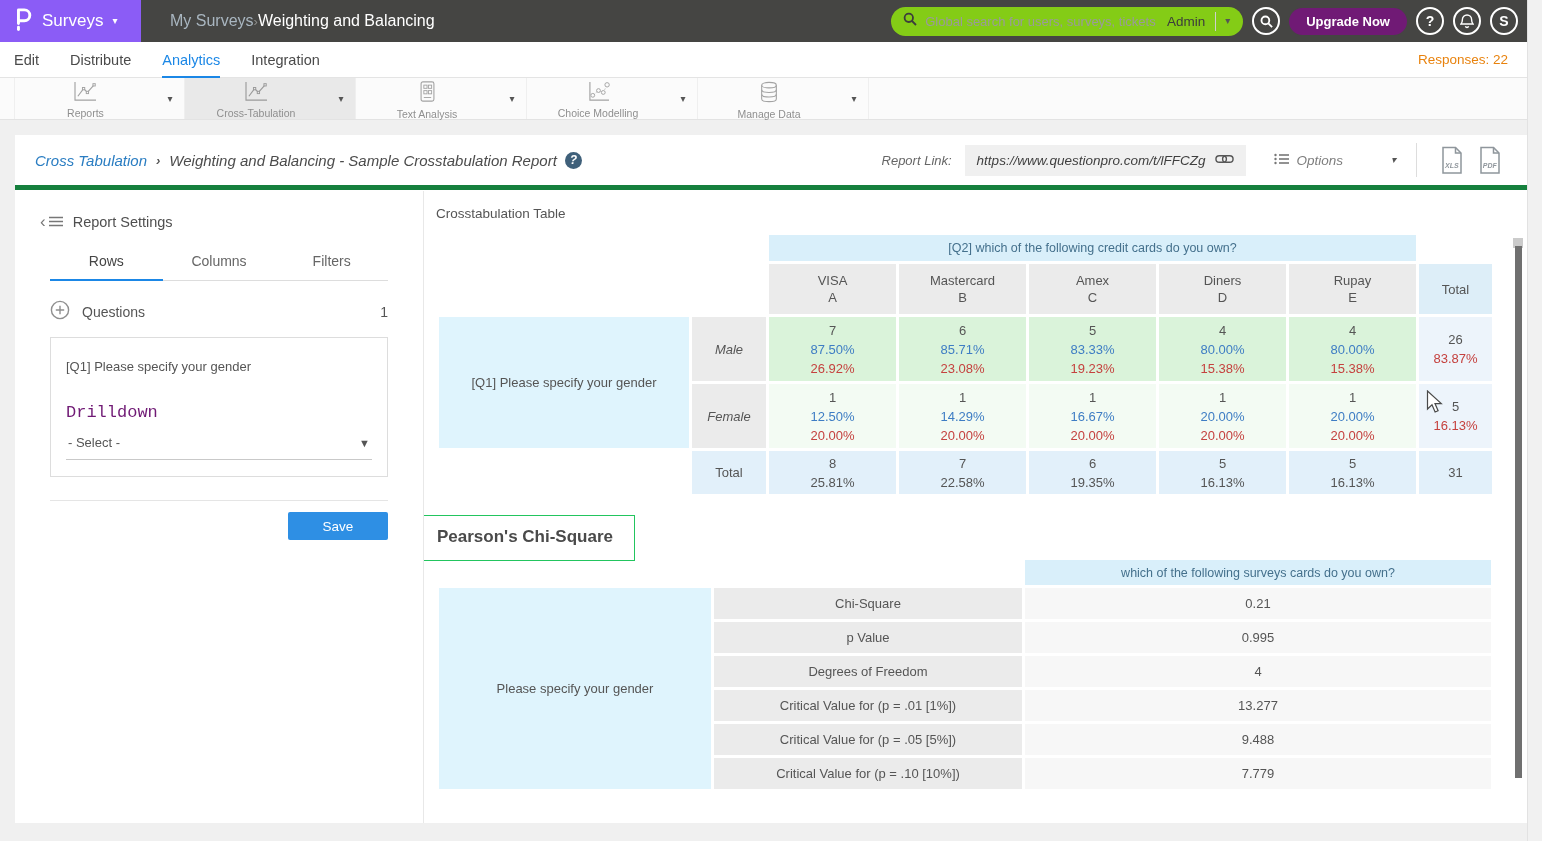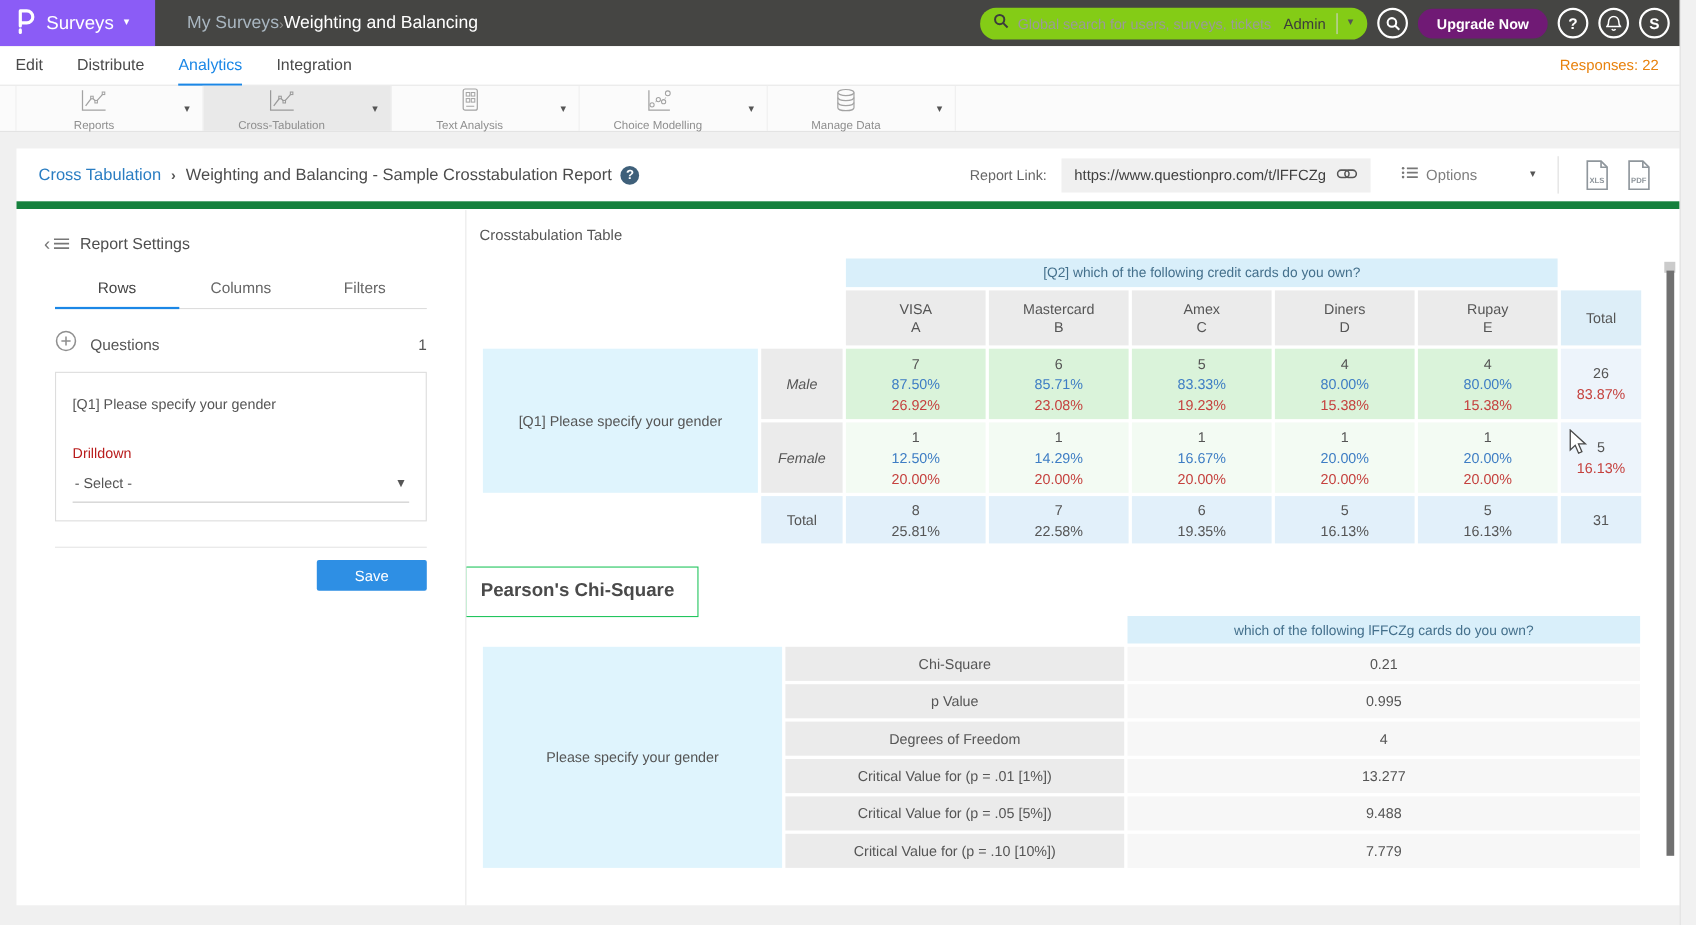--- a/index.html
+++ b/index.html
@@ -37,21 +37,21 @@
   .toolbar { position:absolute; top:78px; left:0; width:1527px; height:42px; background:#fbfbfb; border-bottom:1px solid #e3e3e3; display:flex; padding-left:14px; }
   .tool { width:171px; display:flex; border-right:1px solid #efefef; cursor:pointer; }
   .tool:first-child { border-left:1px solid #efefef; }
   .tool.active { background:#e9e9e9; }
   .tool-main { flex:1; display:flex; flex-direction:column; align-items:center; justify-content:center; gap:1px; padding-top:3px; }
   .tool-label { font-size:10.5px; color:#8f8f8f; }
   .tool-caret { width:28px; display:flex; align-items:center; justify-content:center; color:#555; font-size:10px; cursor:pointer; }
 
   
   .card { position:absolute; left:15px; top:135px; width:1512px; height:688px; background:#fff; }
-  .report-head { height:55px; border-bottom:7px solid #15803d; display:flex; align-items:center; padding:0 18px 0 20px; }
+  .report-head { height:55px; border-bottom:5px solid #15803d; display:flex; align-items:center; padding:0 18px 0 20px;font-style:italic; }
   .bc-link { color:#2a7dc2; font-size:15px; cursor:pointer; }
   .bc-sep { color:#555; font-weight:bold; font-size:13px; margin:0 9px; }
   .bc-title { color:#4c4c4c; font-size:15px; }
   .help-badge { width:17px; height:17px; background:#3f607a; color:#fff; border-radius:50%; font-size:12px; font-weight:bold; display:inline-flex; align-items:center; justify-content:center; margin-left:8px; cursor:pointer; }
   .rh-right { margin-left:auto; display:flex; align-items:center; }
   .rl-label { font-size:13px; color:#666; margin-right:13px; }
   .url-box { background:#f0f0f0; height:31px; display:flex; align-items:center; padding:0 12px; font-size:13.5px; color:#3f3f3f; gap:10px; cursor:pointer; }
   .opt-group { display:flex; align-items:center; margin-left:28px; cursor:pointer; }
   .opt-label { font-size:13.5px; color:#7d7d7d; margin-left:7px; }
   .opt-caret { color:#555; font-size:10px; margin-left:48px; }
@@ -65,21 +65,21 @@
   .collapse-ic { display:flex; align-items:center; gap:3px; color:#777; font-size:17px; cursor:pointer; line-height:1; }
   .rs-title { font-size:14.5px; color:#4f4f4f; }
   .rs-tabs { display:flex; margin:17px 35px 0; border-bottom:1px solid #ddd; }
   .rs-tab { flex:1; text-align:center; font-size:14px; color:#666; padding:6px 0 10px; cursor:pointer; border-bottom:2px solid transparent; margin-bottom:-1px; }
   .rs-tab.active { color:#454545; border-bottom-color:#1b87e6; }
   .rs-qrow { display:flex; align-items:center; gap:12px; margin:19px 35px 0; }
   .rs-qcount { margin-left:auto; font-size:14px; color:#555; }
   .q-label { font-size:14px; color:#555; }
   .q-box { margin:13px 35px 0; border:1px solid #ddd; padding:21px 15px 16px; }
   .q-text { font-size:13px; color:#555; }
-  .dd-label { font-size:13px; color:#b91c1c; margin-top:29px; }
+  .dd-label { font-size:17px; color:#701a75; margin-top:29px;font-family:Liberation Mono, monospace; }
   .dd-select { display:flex; align-items:center; border-bottom:1px solid #c9c9c9; padding:13px 2px 9px; cursor:pointer; }
   .dd-value { font-size:13px; color:#555; }
   .dd-caret { margin-left:auto; color:#555; font-size:11px; }
   .rs-div { margin:23px 35px 0; border-top:1px solid #e5e5e5; }
   .save-row { display:flex; justify-content:flex-end; margin:11px 35px 0; }
   .save-btn { width:100px; height:28px; background:#2e8fe4; border:none; border-radius:2px; color:#fff; font-size:13.5px; font-family:"Liberation Sans",sans-serif; cursor:pointer; }
 
   
   .main { flex:1; padding:15px 0 0 12px; overflow:hidden; }
   .section-title { font-size:13.5px; color:#555; }
@@ -492,21 +492,21 @@
 
         <table class="cs">
           <colgroup>
               <col style="width:272px">
               <col style="width:308px">
               <col style="width:466px">
             </colgroup>
           <tbody>
               <tr>
             <td class="blank" colspan="2"></td>
-            <td class="banner">which of the following lFFCZg cards do you own?</td>
+            <td class="banner">which of the following surveys cards do you own?</td>
           </tr>
           <tr>
             <td class="cs-lab" rowspan="6">Please specify your gender</td>
             <td class="cs-k">Chi-Square</td>
             <td class="cs-v">0.21</td>
           </tr>
           <tr>
             <td class="cs-k">p Value</td>
             <td class="cs-v">0.995</td>
           </tr>

